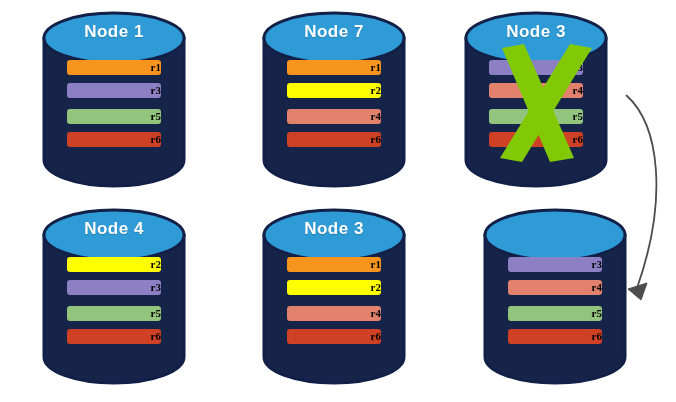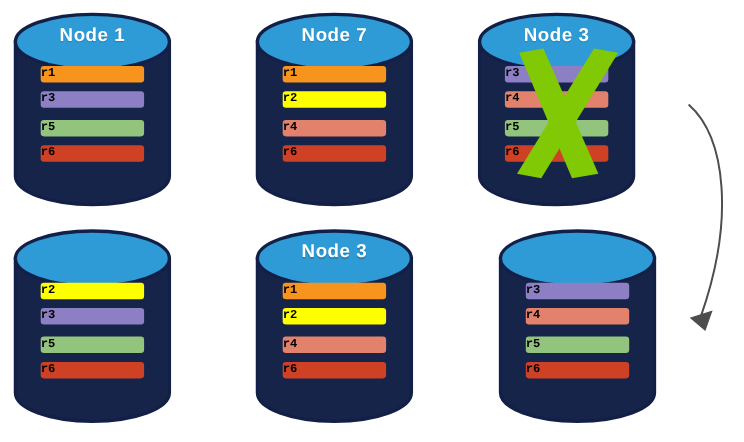--- a/index.html
+++ b/index.html
@@ -18,20 +18,21 @@
   #canvas {
     position: absolute;
     left: 0; top: 0;
     width: 676px;
     height: 402px;
   }
   .node {
     position: absolute;
     width: 120px;
     height: 184px;
+    margin-left: 30px;
   }
   .node-svg {
     position: absolute;
     left: 0; top: 0;
     width: 144px;
     height: 184px;
     overflow: visible;
   }
   .node-title {
     position: absolute;
@@ -55,26 +56,26 @@
     width: 144px;
     height: 184px;
   }
   .bar {
     position: absolute;
     left: 25px;
     width: 94px;
     height: 15px;
     border-radius: 3px;
     box-sizing: border-box;
-    text-align: left;
+    text-align: right;
     font-size: 11px;
     font-weight: bold;
     color: #000000;
     line-height: 15px;
-    font-family: Liberation Mono, monospace;
+    font-family: Liberation Serif, serif;
   }
   .bar-0 { top: 52px; }
   .bar-1 { top: 75px; }
   .bar-2 { top: 101px; }
   .bar-3 { top: 124px; }
 
   .x-mark {
     position: absolute;
     left: 0; top: 0;
     width: 144px;
@@ -148,20 +149,21 @@
     </svg>
   </div>
 
   <div class="node" style="left:12px; top:205px;">
     <svg class="node-svg" viewBox="0 0 144 184">
       <g>
         <path d="M2,30 L2,152 A70,26 0 0 0 142,152 L142,30 Z" fill="#17244a" stroke="#122048" stroke-width="3"></path>
         <ellipse cx="72" cy="30" rx="70" ry="25" fill="#2e9bd6" stroke="#122048" stroke-width="3"></ellipse>
       </g>
     </svg>
+    <div class="node-title">Node 4</div>
     <div class="bars">
       <div class="bar bar-0" style="background-color: rgb(255, 255, 0);">r2</div>
       <div class="bar bar-1" style="background-color: rgb(141, 127, 196);">r3</div>
       <div class="bar bar-2" style="background-color: rgb(146, 196, 125);">r5</div>
       <div class="bar bar-3" style="background-color: rgb(206, 65, 37);">r6</div>
     </div>
   </div>
 
   <div class="node" style="left:232px; top:205px;">
     <svg class="node-svg" viewBox="0 0 144 184">

